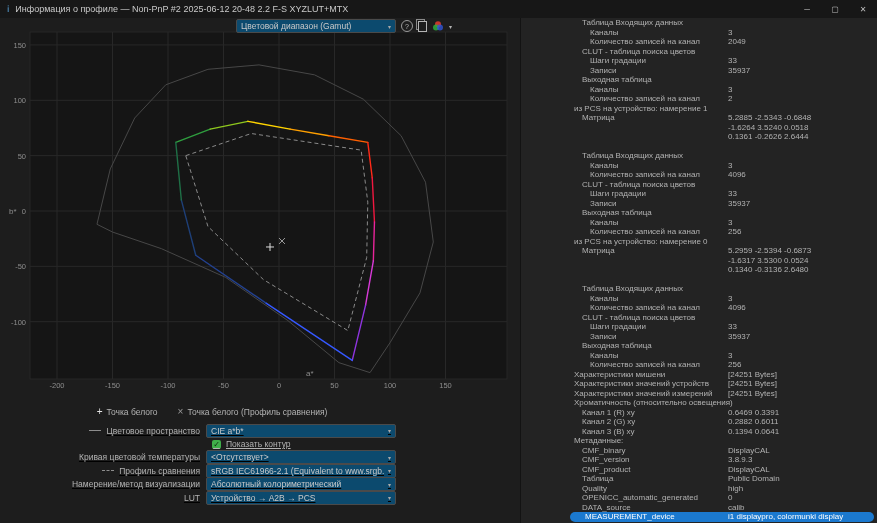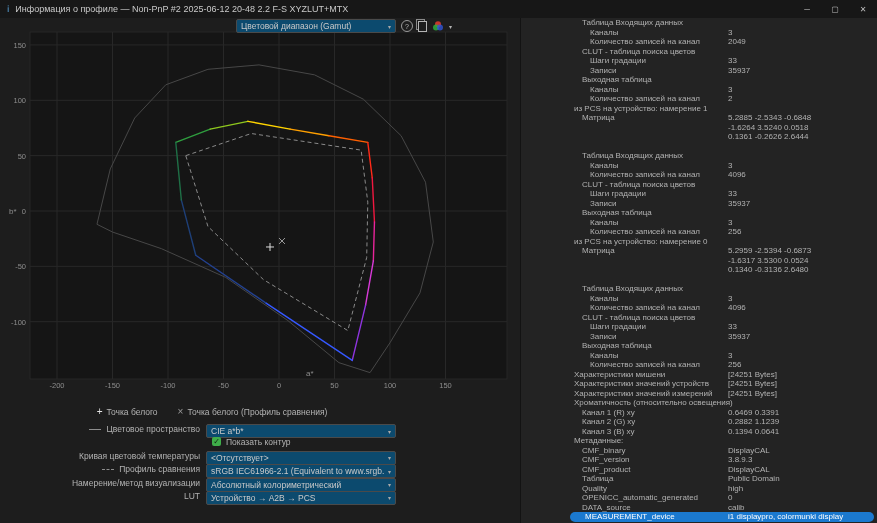--- a/index.html
+++ b/index.html
@@ -31,21 +31,21 @@
                border:1px solid #8a8a8a;background:#1d1d1d;z-index:-1;}
   .chev-sm{font-size:6px;color:#b5b5b5;}
   
   .legend{position:absolute;top:389px;left:0;width:424px;display:flex;justify-content:center;
           gap:20px;align-items:center;font-size:8.5px;color:#b3b3b3;}
   .leg-item{display:flex;align-items:center;gap:4px;}
   .leg-plus{color:#e6e6e6;font-size:10px;line-height:8px;}
   .leg-cross{color:#9a9a9a;font-size:10px;line-height:8px;}
   
   .controls{position:absolute;top:406px;left:0;width:424px;}
-  .ctrl-row{display:flex;align-items:flex-start;height:13.4px;}
+  .ctrl-row{display:flex;align-items:center;height:13.4px;text-decoration:underline;}
   .ctrl-label{width:206px;padding-right:6px;box-sizing:border-box;display:flex;justify-content:flex-end;
               align-items:center;gap:5px;font-size:8.5px;color:#b3b3b3;white-space:nowrap;}
   .line-sample{width:12px;height:0;border-top:1px solid #8d8d8d;display:inline-block;}
   .line-sample.dashed{border-top-style:dashed;}
   .ctrl-select{width:180px;}
   .cb-row{padding-left:212px;gap:5px;font-size:8.5px;color:#b3b3b3;}
   .checkbox{width:9px;height:9px;background:#3fae4a;border-radius:2px;display:flex;align-items:center;
             justify-content:center;color:#10230f;font-size:8px;line-height:9px;}
   .status{width:424px;text-align:center;font-size:8.5px;color:#969696;margin-top:18px;}
   
@@ -269,21 +269,21 @@
           <div class="prop-row"><span class="prop-label ind2">Шаги градации</span><span class="prop-value">33</span></div>
           <div class="prop-row"><span class="prop-label ind2">Записи</span><span class="prop-value">35937</span></div>
           <div class="prop-row"><span class="prop-label ind1">Выходная таблица</span><span class="prop-value"></span></div>
           <div class="prop-row"><span class="prop-label ind2">Каналы</span><span class="prop-value">3</span></div>
           <div class="prop-row"><span class="prop-label ind2">Количество записей на канал</span><span class="prop-value">256</span></div>
           <div class="prop-row"><span class="prop-label ind0">Характеристики мишени</span><span class="prop-value">[24251 Bytes]</span></div>
           <div class="prop-row"><span class="prop-label ind0">Характеристики значений устройств</span><span class="prop-value">[24251 Bytes]</span></div>
           <div class="prop-row"><span class="prop-label ind0">Характеристики значений измерений</span><span class="prop-value">[24251 Bytes]</span></div>
           <div class="prop-row"><span class="prop-label ind0">Хроматичность (относительно освещения)</span><span class="prop-value"></span></div>
           <div class="prop-row"><span class="prop-label ind1">Канал 1 (R) xy</span><span class="prop-value">0.6469 0.3391</span></div>
-          <div class="prop-row"><span class="prop-label ind1">Канал 2 (G) xy</span><span class="prop-value">0.2882 1.1239</span></div>
+          <div class="prop-row"><span class="prop-label ind1">Канал 2 (G) xy</span><span class="prop-value">0.2882 0.6011</span></div>
           <div class="prop-row"><span class="prop-label ind1">Канал 3 (B) xy</span><span class="prop-value">0.1394 0.0641</span></div>
           <div class="prop-row"><span class="prop-label ind0">Метаданные:</span><span class="prop-value"></span></div>
           <div class="prop-row"><span class="prop-label ind1">CMF_binary</span><span class="prop-value">DisplayCAL</span></div>
           <div class="prop-row"><span class="prop-label ind1">CMF_version</span><span class="prop-value">3.8.9.3</span></div>
           <div class="prop-row"><span class="prop-label ind1">CMF_product</span><span class="prop-value">DisplayCAL</span></div>
           <div class="prop-row"><span class="prop-label ind1">Таблица</span><span class="prop-value">Public Domain</span></div>
           <div class="prop-row"><span class="prop-label ind1">Quality</span><span class="prop-value">high</span></div>
           <div class="prop-row"><span class="prop-label ind1">OPENICC_automatic_generated</span><span class="prop-value">0</span></div>
           <div class="prop-row"><span class="prop-label ind1">DATA_source</span><span class="prop-value">calib</span></div>
           <div class="prop-row selected"><span class="prop-label ind1">MEASUREMENT_device</span><span class="prop-value">i1 displaypro, colormunki display</span></div>

